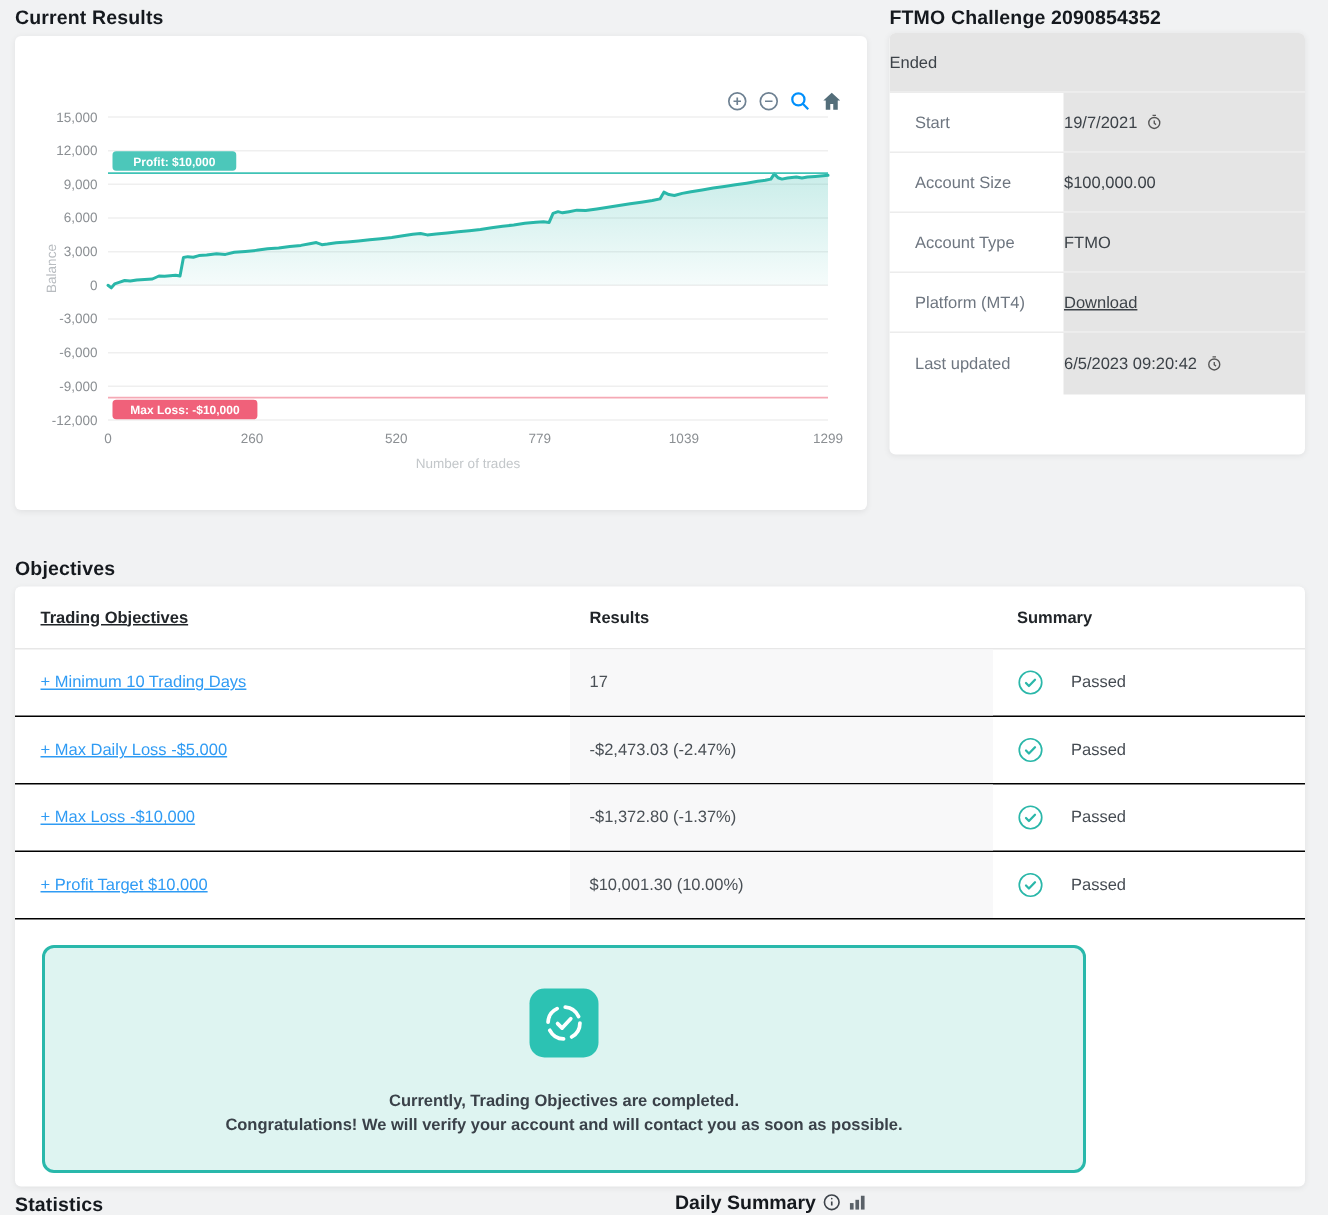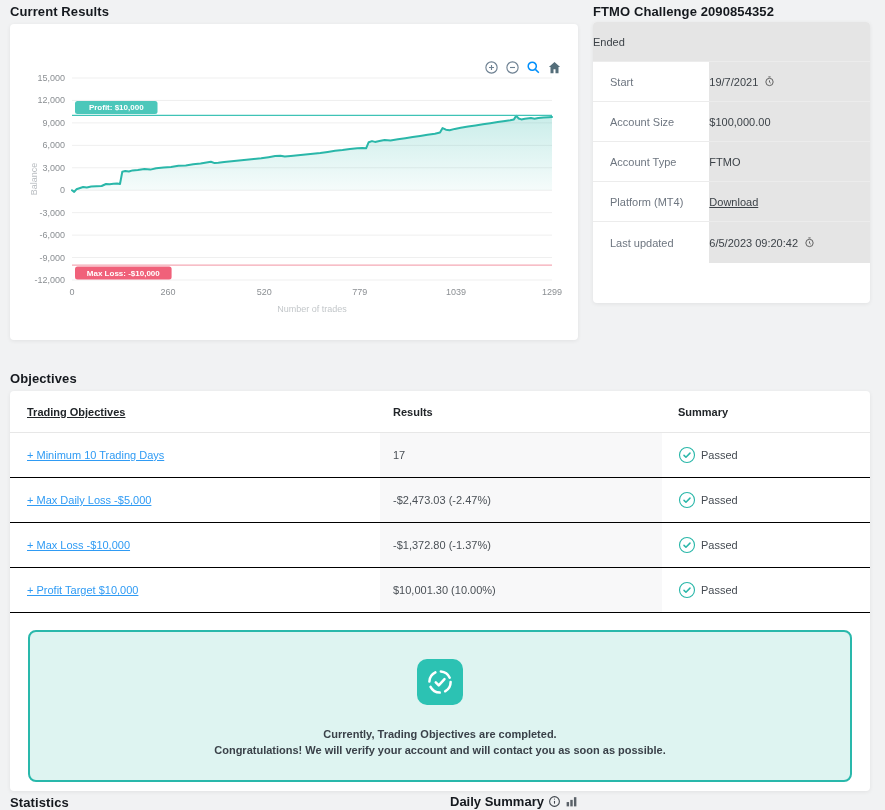--- a/index.html
+++ b/index.html
@@ -40,24 +40,24 @@
   #objectives-card { left:10px; top:391px; width:860px; height:400px; }
   .obj-header { display:flex; height:42px; align-items:center; border-bottom:1px solid #e7e7e7; }
   .obj-header .c1, .obj-header .c2, .obj-header .c3 { font-size:11px; font-weight:700; color:#212529; }
   .c1 { width:370px; padding-left:17px;text-decoration:underline; }
   .c2 { width:282px; padding-left:13px; }
   .c3 { flex:1; padding-left:16px; }
   .obj-row { display:flex; height:45px; align-items:stretch; border-bottom:1px solid #000000; }
   .obj-row .c1 { display:flex; align-items:center; font-size:11px; font-weight:500; color:#2f9bf4; }
   .obj-row .c1 span { cursor:pointer; }
   .obj-row .c2 { display:flex; align-items:center; background:#f8f8f9; font-size:11px; color:#4a5056; }
-  .obj-row .c3 { display:flex; align-items:center; gap:5px; font-size:11px; color:#454b52; }
+  .obj-row .c3 { display:flex; align-items:center; gap:18px; font-size:11px; color:#454b52; }
   
   #success-box {
-    position:absolute; left:18px; top:239px; width:824px; height:152px;
+    position:absolute; left:18px; top:239px; width:696px; height:152px;
     border:2px solid #29b8ab; border-radius:8px; background:#def4f1; text-align:center;
   }
   #success-icon {
     width:46px; height:46px; margin:27px auto 0; background:#2cc2b3; border-radius:10px;
     display:flex; align-items:center; justify-content:center;
   }
   .success-line { font-size:11px; font-weight:600; color:#3a4149; line-height:16px; }
   #success-line1 { margin-top:21px; }
   
   #statistics-title { left:10px; top:795px; }

